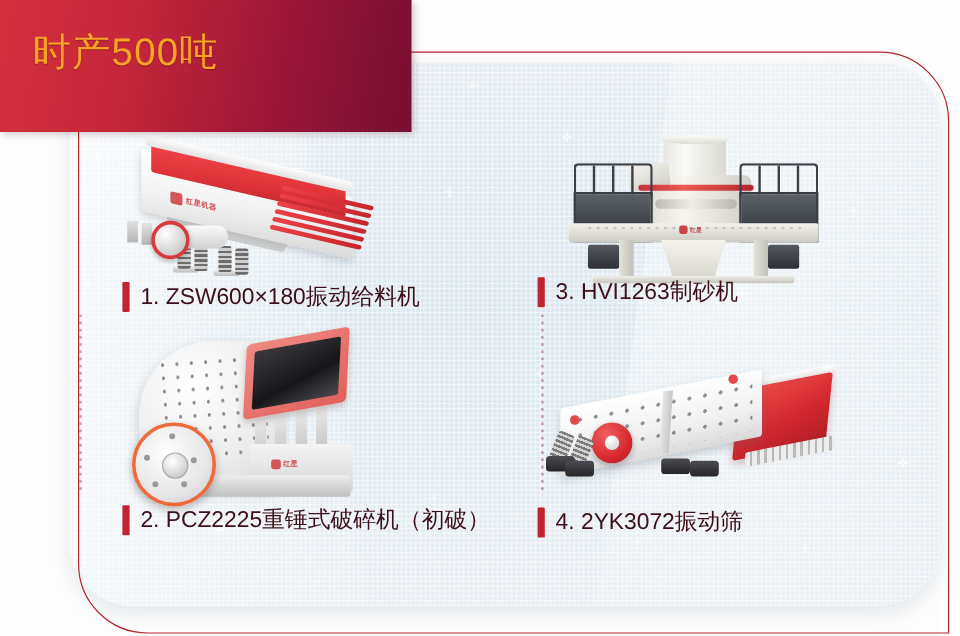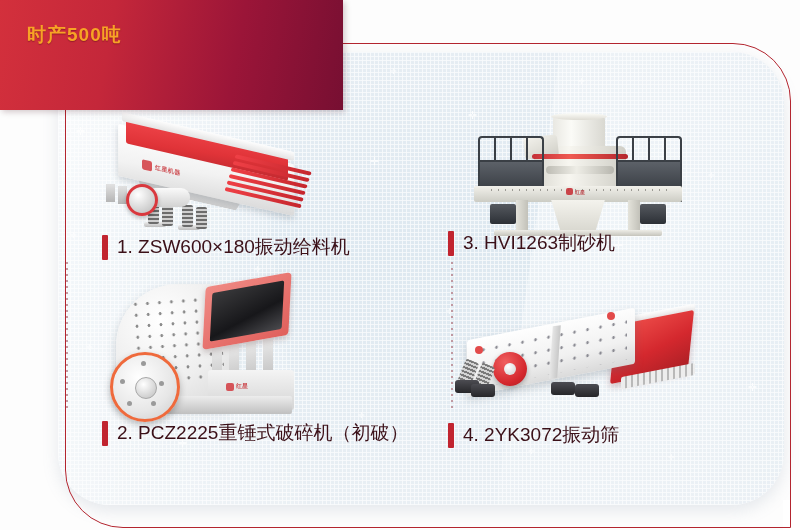--- a/index.html
+++ b/index.html
@@ -66,21 +66,21 @@
 
   
   .banner{
     position:absolute;left:0;top:0;width:343px;height:110px;
     background:linear-gradient(100deg,#d3303c 0%, #c4273a 32%, #9b1538 68%, #770f32 100%);
     z-index:6;
     box-shadow:2px 2px 6px rgba(60,10,25,.22);
   }
   .banner .t1{
     position:absolute;left:27px;top:22px;
-    font-size:19px;font-weight:bold;color:#f7a325;letter-spacing:1px;
+    font-size:32px;font-weight:normal;color:#f7a325;letter-spacing:1px;
     text-shadow:0 1px 1px rgba(90,10,25,.45);
     white-space:nowrap;
   }
   .banner .t2{
     position:absolute;left:27px;top:57px;
     font-size:23px;font-weight:bold;color:#ffffff;letter-spacing:1px;
     text-shadow:0 1px 1px rgba(90,10,25,.45);
     white-space:nowrap;
   }
 

